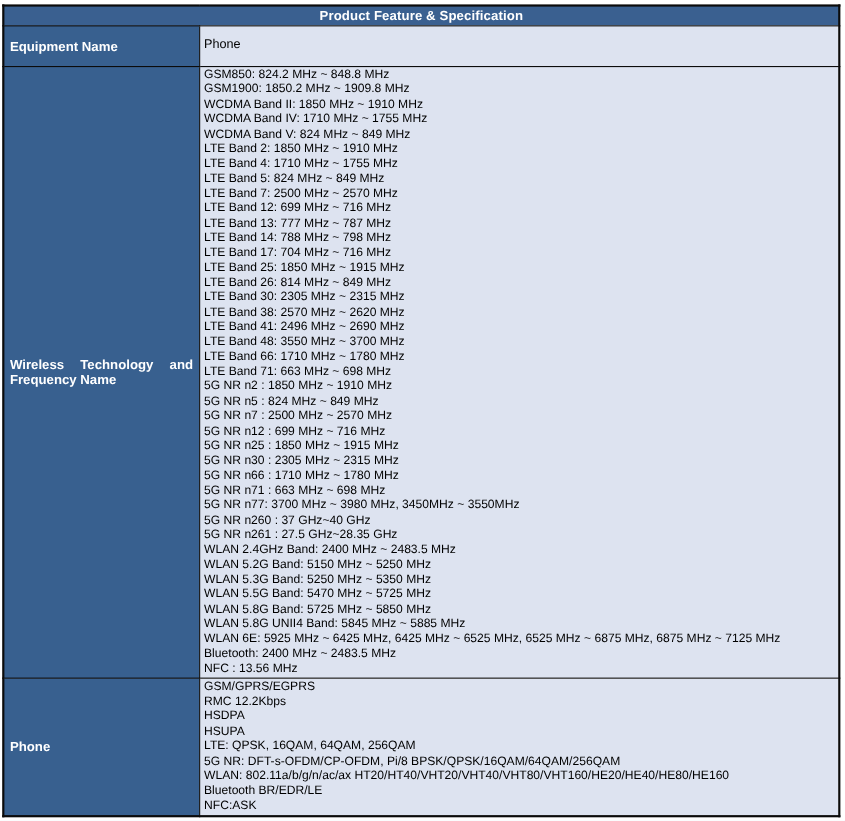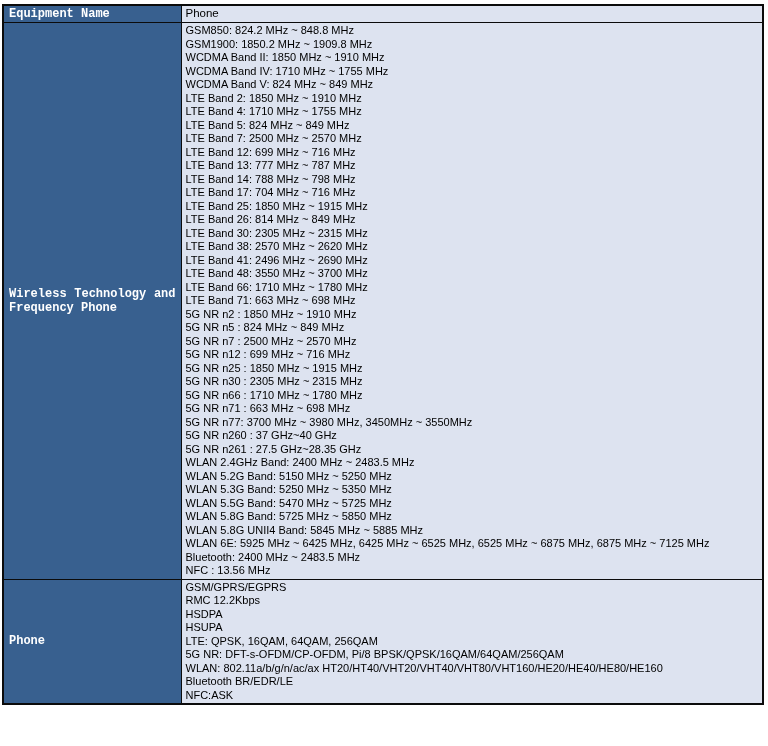--- a/index.html
+++ b/index.html
@@ -23,21 +23,21 @@
   col.c1{width:178px;}
   th,td{border:1px solid var(--border-color);box-sizing:border-box;}
   .title-cell{
     background:var(--header-bg);color:var(--header-text);
     font-size:12px;font-weight:bold;text-align:center;
     height:18px;padding:1px 2px;letter-spacing:0.1px;
   }
   td.label{
     background:var(--label-bg);color:var(--header-text);
     font-weight:bold;font-size:12px;line-height:14px;
-    padding:1px 5px;vertical-align:middle;text-align:left;font-family:Liberation Mono, monospace;
+    padding:11px 5px;vertical-align:middle;text-align:left;
   }
   td.label.justify{text-align:justify;text-align-last:left;}
   td.val{
     background:var(--cell-bg);color:var(--value-text);
     font-size:11px;line-height:13.5px;
     padding:1px 4px;vertical-align:middle;
     white-space:pre-line;overflow:hidden;
   }
   tr.r-single td{height:17px;}
   tr.r-single td.val{font-size:11.5px;}
@@ -45,26 +45,29 @@
 </head>
 <body>
 
 <div class="page">
   <table class="spec-table">
     <colgroup>
         <col class="c1">
         <col class="c2">
       </colgroup>
     <tbody>
+      <tr>
+        <th colspan="2" class="title-cell">Product Feature &amp; Specification</th>
+      </tr>
       <tr class="r-single">
         <td class="label">Equipment Name</td>
         <td class="val">Phone</td>
       </tr>
       <tr>
-        <td class="label justify">Wireless Technology and Frequency Phone</td>
+        <td class="label justify">Wireless Technology and Frequency Name</td>
         <td class="val">GSM850: 824.2 MHz ~ 848.8 MHz
 GSM1900: 1850.2 MHz ~ 1909.8 MHz
 WCDMA Band II: 1850 MHz ~ 1910 MHz
 WCDMA Band IV: 1710 MHz ~ 1755 MHz
 WCDMA Band V: 824 MHz ~ 849 MHz
 LTE Band 2: 1850 MHz ~ 1910 MHz
 LTE Band 4: 1710 MHz ~ 1755 MHz
 LTE Band 5: 824 MHz ~ 849 MHz
 LTE Band 7: 2500 MHz ~ 2570 MHz
 LTE Band 12: 699 MHz ~ 716 MHz

